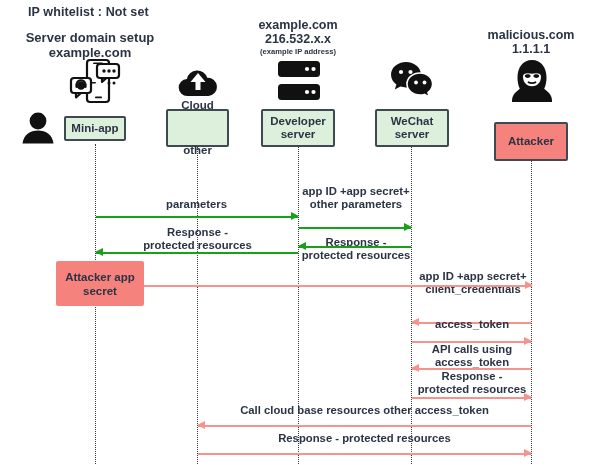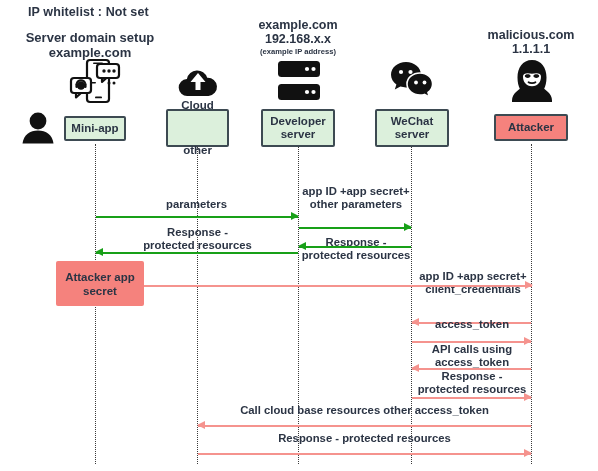--- a/index.html
+++ b/index.html
@@ -54,21 +54,21 @@
 <body>
 
 <div id="stage">
 
   <div class="abs hdr-note" style="left:28px;top:5px;">IP whitelist : Not set</div>
 
   <div class="abs ctr hdr-title" style="left:10px;top:30px;width:160px;">Server domain setup</div>
   <div class="abs ctr hdr-title" style="left:10px;top:45px;width:160px;">example.com</div>
 
   <div class="abs ctr hdr-sub" style="left:228px;top:18px;width:140px;">example.com</div>
-  <div class="abs ctr hdr-sub" style="left:228px;top:32px;width:140px;">192.168.x.x</div>
+  <div class="abs ctr hdr-sub" style="left:228px;top:32px;width:140px;">216.532.x.x</div>
   <div class="abs ctr hdr-small" style="left:228px;top:47px;width:140px;">(example IP address)</div>
 
   <div class="abs ctr hdr-sub" style="left:461px;top:28px;width:140px;">malicious.com</div>
   <div class="abs ctr hdr-sub" style="left:461px;top:42px;width:140px;">1.1.1.1</div>
 
   <div class="icon" style="left:69px;top:58px;">
     <svg width="52" height="46" viewBox="0 0 52 46">
       <rect x="18" y="2" width="22" height="42" rx="3" fill="#fff" stroke="#111" stroke-width="2.2"></rect>
       <rect x="26" y="38.5" width="7" height="1.8" rx="0.9" fill="#111"></rect>
       <rect x="24" y="4.5" width="10" height="1.6" rx="0.8" fill="#111"></rect>
@@ -153,21 +153,21 @@
   <div class="actor-box box-green" style="left:261px;top:109px;width:74px;height:38px;flex-direction:column;">
     <span>Developer</span>
     <span>server</span>
   </div>
 
   <div class="actor-box box-green" style="left:375px;top:109px;width:74px;height:38px;flex-direction:column;text-align:right;">
     <span>WeChat</span>
     <span>server</span>
   </div>
 
-  <div class="actor-box box-red" style="left:494px;top:114px;width:74px;height:27px;">
+  <div class="actor-box box-red" style="left:494px;top:122px;width:74px;height:39px;">
     <span>Attacker</span>
   </div>
 
   <div class="note-box" style="left:56px;top:261px;width:88px;height:45px;flex-direction:column;">
     <span>Attacker app</span>
     <span>secret</span>
   </div>
 
   <div class="msg" style="left:100px;top:198px;width:193px;">parameters</div>
   <div class="arrow a-green right" style="left:96px;top:216px;width:202px;">

